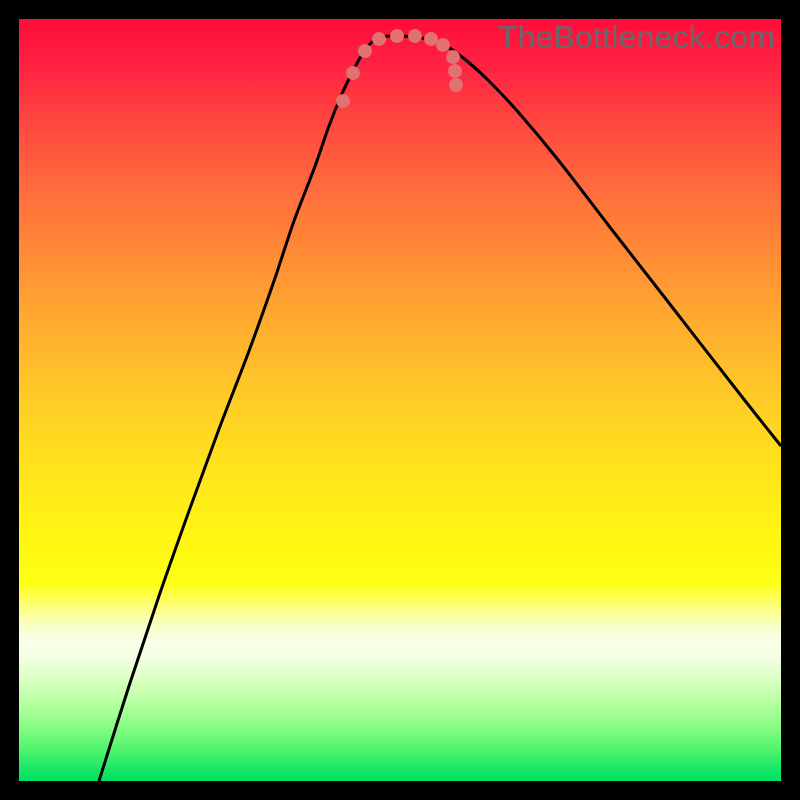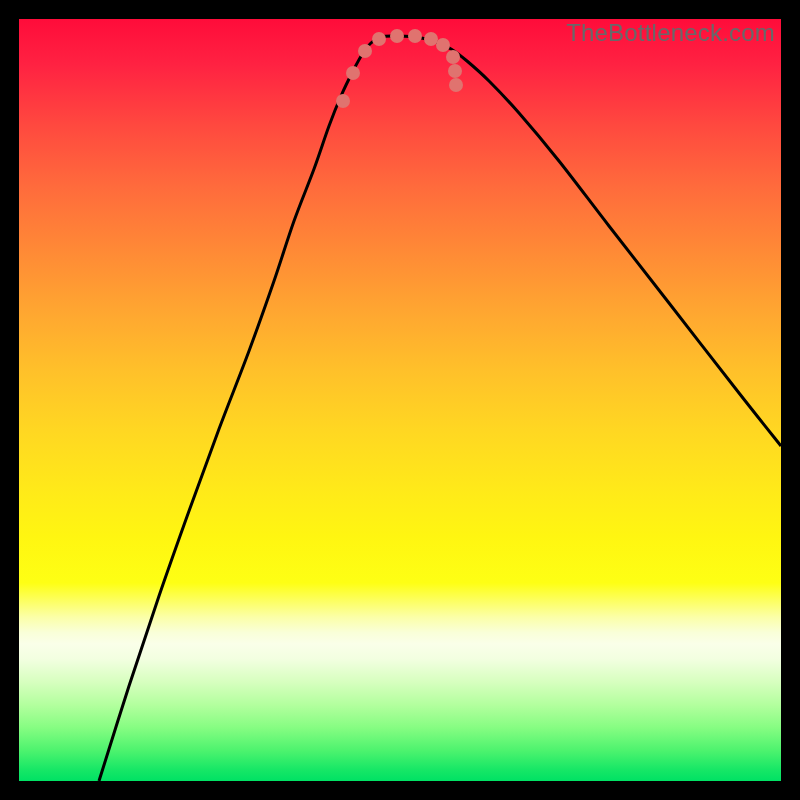--- a/index.html
+++ b/index.html
@@ -49,21 +49,21 @@
       #4df36e 96%,
       #17e766 98.5%,
       #00e164 100%
     );
   }
   .watermark {
     position: absolute;
     top: 0px;
     right: 6px;
     color: #67696a;
-    font-size: 24px;
+    font-size: 32px;
     font-weight: 400;
     letter-spacing: 0.2px;
     z-index: 5;
     user-select: none;
   }
   svg.curve {
     position: absolute;
     top: 0; left: 0;
     width: 762px;
     height: 762px;

